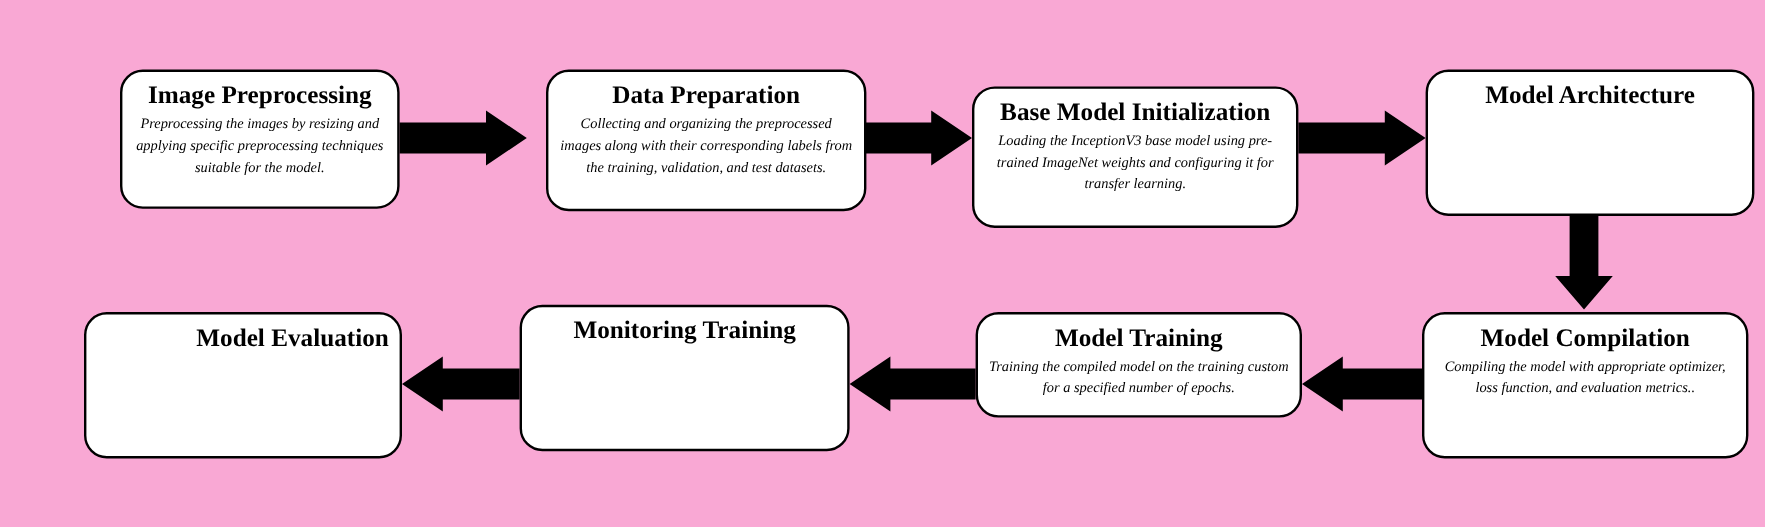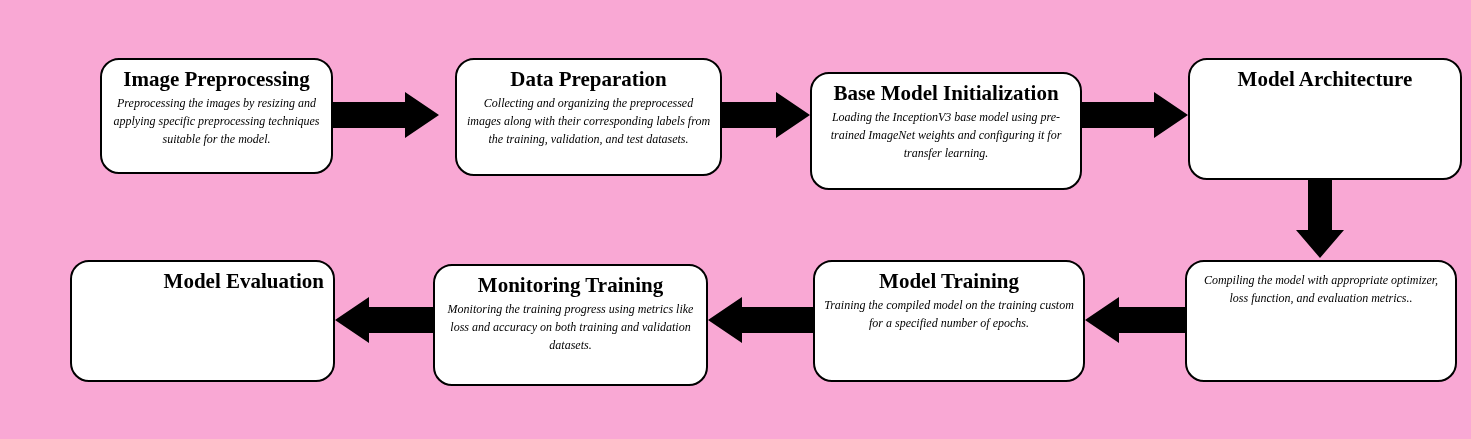--- a/index.html
+++ b/index.html
@@ -42,22 +42,22 @@
     color: #000000;
     margin-top: 2px;
   }
   
   .n1 { left: 100px;  top: 58px;  width: 233px; height: 116px; }
   .n2 { left: 455px;  top: 58px;  width: 267px; height: 118px; }
   .n3 { left: 810px;  top: 72px;  width: 272px; height: 118px; }
   .n4 { left: 1188px; top: 58px;  width: 274px; height: 122px; }
   
   .n5 { left: 1185px; top: 260px; width: 272px; height: 122px; }
-  .n6 { left: 813px;  top: 260px; width: 272px; height: 122px; align-items: center; }
-  .n7 { left: 433px;  top: 264px; width: 275px; height: 122px; }
+  .n6 { left: 813px;  top: 260px; width: 272px; height: 88px; align-items: center; }
+  .n7 { left: 433px;  top: 254px; width: 275px; height: 122px; }
   .n8 { left: 70px;   top: 260px; width: 265px; height: 122px; align-items: flex-end; }
   .arrow-layer {
     position: absolute;
     left: 0;
     top: 0;
     width: 1471px;
     height: 439px;
     pointer-events: none;
   }
 </style>
@@ -89,30 +89,30 @@
   <div class="node n3">
     <div class="node-title">Base Model Initialization</div>
     <div class="node-desc">Loading the InceptionV3 base model using pre-trained ImageNet weights and configuring it for transfer learning.</div>
   </div>
 
   <div class="node n4">
     <div class="node-title">Model Architecture</div>
   </div>
 
   <div class="node n5">
+    <div class="node-title">Model Compilation</div>
     <div class="node-desc">Compiling the model with appropriate optimizer, loss function, and evaluation metrics..</div>
   </div>
 
   <div class="node n6">
     <div class="node-title">Model Training</div>
     <div class="node-desc">Training the compiled model on the training custom for a specified number of epochs.</div>
   </div>
 
   <div class="node n7">
     <div class="node-title">Monitoring Training</div>
-    <div class="node-desc">Monitoring the training progress using metrics like loss and accuracy on both training and validation datasets.</div>
   </div>
 
   <div class="node n8">
     <div class="node-title">Model Evaluation</div>
   </div>
 
 </div>
 
 </body></html>

